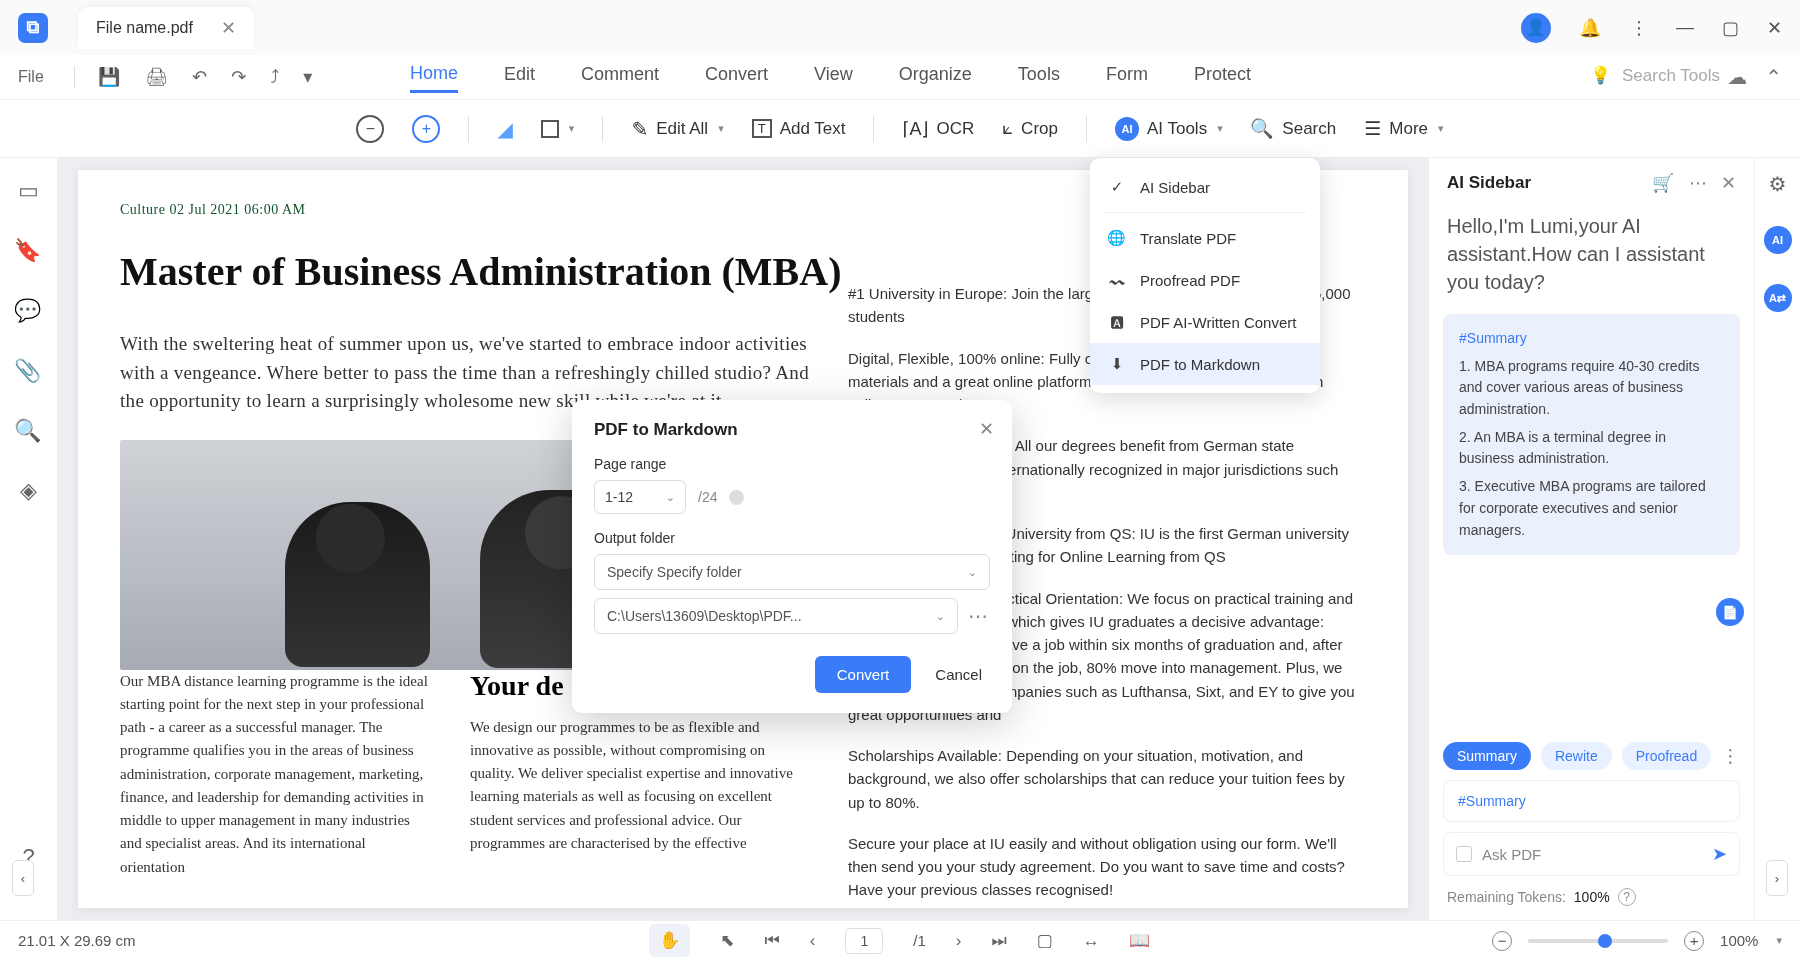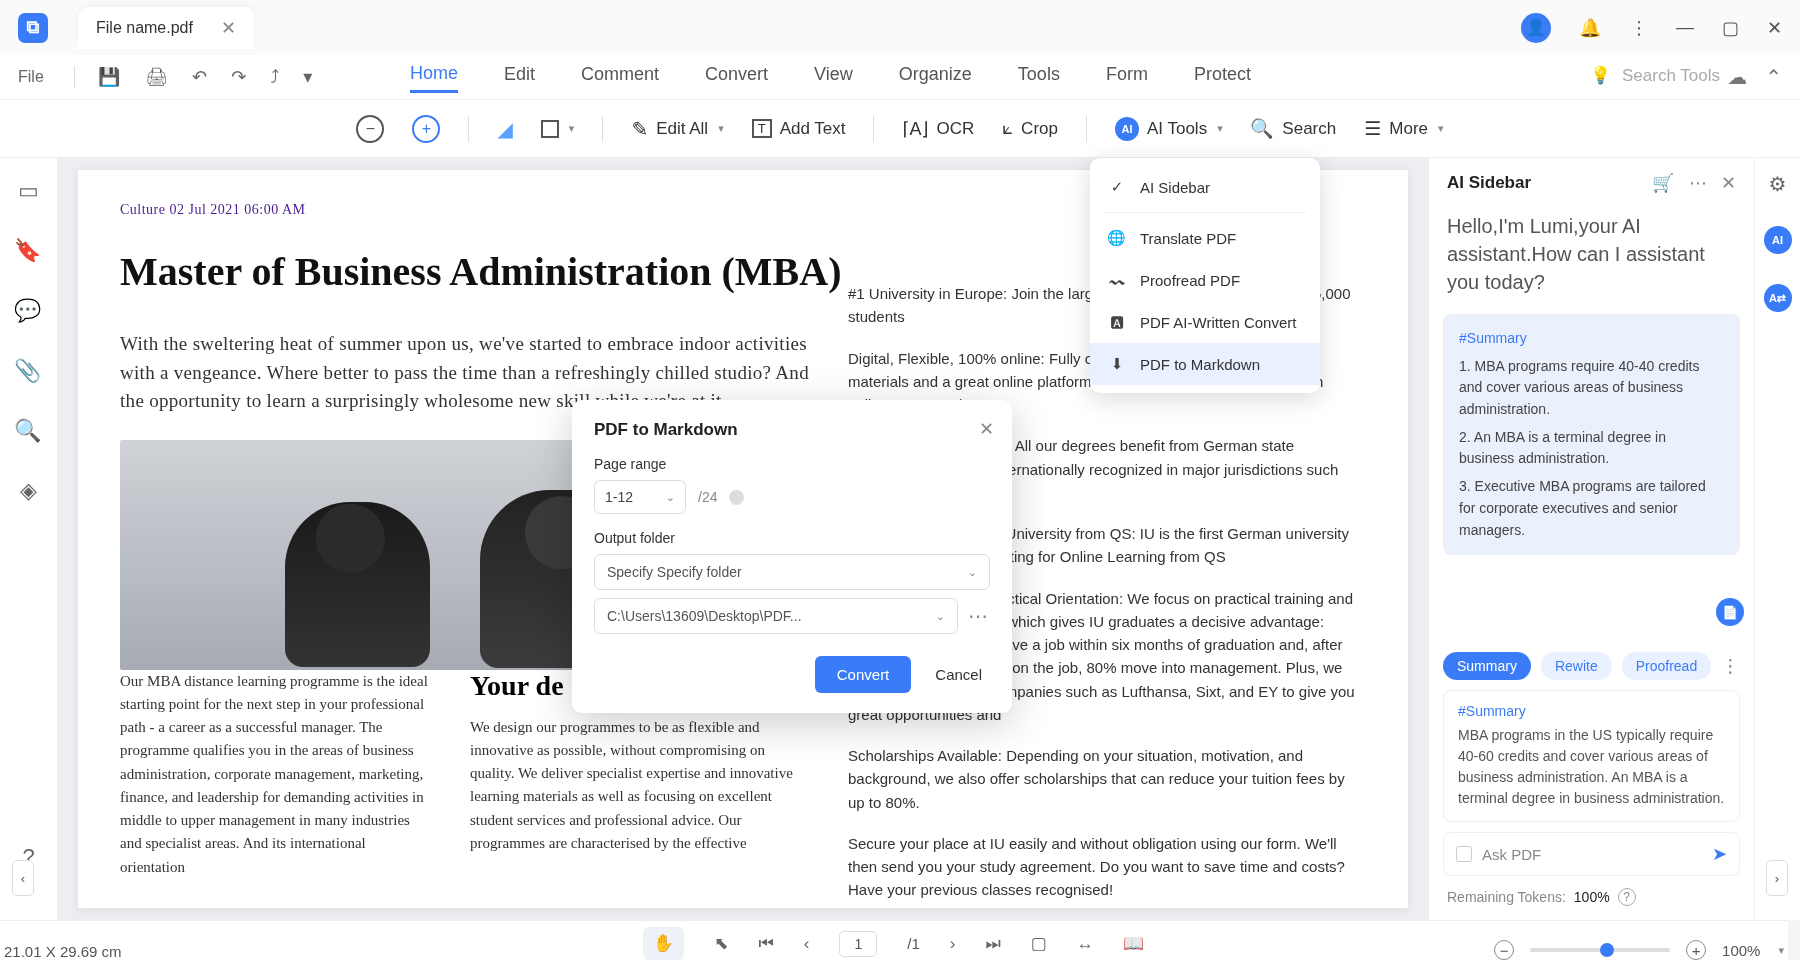--- a/index.html
+++ b/index.html
@@ -35,21 +35,21 @@
 .side-rail-left { position: absolute; left: 0; top: 158px; width: 58px; bottom: 40px; background: #fff; border-right: 1px solid #eee; display: flex; flex-direction: column; align-items: center; padding-top: 20px; gap: 34px; color: #666; font-size: 22px; }
 .side-rail-left .help { margin-top: auto; margin-bottom: 50px; }
 .rail-collapse { position: absolute; left: 12px; bottom: 64px; width: 22px; height: 36px; background: #fff; border: 1px solid #ddd; border-radius: 5px; display: flex; align-items: center; justify-content: center; font-size: 13px; color: #555; }
 
 .side-rail-right { position: absolute; right: 0; top: 158px; width: 46px; bottom: 40px; background: #fff; border-left: 1px solid #eee; display: flex; flex-direction: column; align-items: center; padding-top: 14px; gap: 30px; }
 .rail-badge { width: 28px; height: 28px; border-radius: 50%; display: flex; align-items: center; justify-content: center; font-size: 11px; color: #fff; font-weight: bold; }
 .rail-expand { position: absolute; right: 12px; bottom: 64px; width: 22px; height: 36px; background: #fff; border: 1px solid #ddd; border-radius: 5px; display: flex; align-items: center; justify-content: center; font-size: 13px; color: #555; }
 
 .canvas { position: absolute; left: 58px; right: 46px; top: 158px; bottom: 40px; background: #eceef1; overflow: hidden; padding: 12px 20px; }
 .page { width: 1330px; height: 100%; background: #fff; padding: 32px 42px; box-shadow: 0 2px 10px rgba(0,0,0,0.08); position: relative; }
-.doc-meta { font-size: 14px; color: #4c1d95; font-family: Georgia, serif; letter-spacing: 0.5px; }
+.doc-meta { font-size: 14px; color: #14532d; font-family: Georgia, serif; letter-spacing: 0.5px; }
 .doc-title { font-size: 40px; font-weight: 700; font-family: Georgia, serif; margin-top: 30px; color: #111; }
 .doc-col-left { position: absolute; left: 42px; top: 160px; width: 690px; }
 .doc-intro { font-size: 19px; color: #333; font-family: Georgia, serif; line-height: 1.5; letter-spacing: 0.3px; }
 .doc-img { width: 690px; height: 230px; margin-top: 24px; background: linear-gradient(180deg,#cfd2d6 0%, #b9bdc4 55%, #a6aab2 100%); border-radius: 2px; position: relative; overflow: hidden; }
 .doc-img::before { content: ""; position: absolute; left: 165px; top: 62px; width: 145px; height: 165px; background: radial-gradient(circle at 45% 22%, #2b2b2b 0 34px, transparent 35px), linear-gradient(180deg,#1a1a1a,#333); border-radius: 65px 65px 18px 18px; }
 .doc-img::after { content: ""; position: absolute; left: 360px; top: 50px; width: 170px; height: 178px; background: radial-gradient(circle at 48% 24%, #3a3a3a 0 36px, transparent 37px), linear-gradient(180deg,#222,#3c3c3c); border-radius: 70px 70px 18px 18px; }
 .doc-lower { display: flex; gap: 40px; }
 .doc-lc { width: 310px; font-size: 15px; font-family: Georgia, serif; color: #333; line-height: 1.55; }
 .doc-rc { flex: 1; }
 .doc-h2 { font-size: 28px; font-family: Georgia, serif; font-weight: 700; margin-bottom: 14px; }
@@ -96,21 +96,21 @@
 .ais-result-title { color: #3A7CF7; font-size: 14px; }
 .ais-result-title::before { content: "#"; }
 .ais-result-body { font-size: 14px; color: #555; line-height: 1.5; margin-top: 6px; }
 .ais-ask { margin: 10px 14px 0; border: 1px solid #eee; border-radius: 8px; padding: 10px 12px; display: flex; align-items: center; gap: 10px; }
 .ais-checkbox { width: 16px; height: 16px; border: 1.5px solid #ccc; border-radius: 3px; }
 .ais-ask-text { flex: 1; color: #888; font-size: 15px; }
 .ais-send { color: #3A7CF7; font-size: 18px; }
 .ais-tokens { padding: 12px 18px 14px; display: flex; align-items: center; gap: 8px; color: #888; font-size: 14px; }
 .ais-tokens .val { color: #222; font-weight: 500; }
 
-.status-bar { position: absolute; left: 0; right: 12px; bottom: 0; height: 40px; background: #fff; border-top: 1px solid #eee; display: flex; align-items: flex-end; padding: 0 4px; font-size: 15px; color: #555; }
+.status-bar { position: absolute; left: 0; right: 0; bottom: 0; height: 40px; background: #fff; border-top: 1px solid #eee; display: flex; align-items: center; padding: 0 18px; font-size: 15px; color: #555; }
 .sb-center { position: absolute; left: 50%; transform: translateX(-50%); display: flex; align-items: center; gap: 30px; }
 .sb-center .icon { color: #666; font-size: 17px; }
 .sb-page-box { border: 1px solid #ddd; border-radius: 5px; padding: 4px 14px; font-size: 14px; }
 .sb-right { margin-left: auto; display: flex; align-items: center; gap: 16px; }
 .slider-track { width: 140px; height: 4px; background: #ddd; border-radius: 2px; position: relative; }
 .slider-thumb { position: absolute; left: 50%; top: -5px; width: 14px; height: 14px; background: #3A7CF7; border-radius: 50%; }
 </style>
 </head>
 <body>
 
@@ -308,35 +308,34 @@
 <div class="ai-sidebar">
   <div class="ais-head">
     <span class="ais-title">AI Sidebar</span>
     <span class="ais-head-icon" style="color:#f0a000">🛒</span>
     <span class="ais-head-icon">⋯</span>
     <span class="ais-head-icon">✕</span>
   </div>
   <div class="ais-greet">Hello,I'm Lumi,your AI assistant.How can I assistant you today?</div>
   <div class="ais-card">
     <div class="ais-card-title">Summary</div>
-    <div>1. MBA programs require 40-40 credits and cover various areas of business administration.</div>
+    <div>1. MBA programs require 40-30 credits and cover various areas of business administration.</div>
     <div style="margin-top:6px">2. An MBA is a terminal degree in business administration.</div>
     <div style="margin-top:6px">3. Executive MBA programs are tailored for corporate executives and senior managers.</div>
   </div>
   <div class="ais-float">📄</div>
   <div style="flex:1"></div>
   <div class="ais-pills">
     <span class="pill pill-solid">Summary</span>
     <span class="pill pill-soft">Rewite</span>
     <span class="pill pill-soft">Proofread</span>
     <span class="ais-pills-more">⋮</span>
   </div>
   <div class="ais-result">
     <div class="ais-result-title">Summary</div>
-    <div class="ais-result-body">MBA programs in the US typically require 40-60 credits and cover various areas of business administration. An MBA is a terminal degree in business administration.</div>
   </div>
   <div class="ais-ask">
     <span class="ais-checkbox"></span>
     <span class="ais-ask-text">Ask PDF</span>
     <span class="ais-send">➤</span>
   </div>
   <div class="ais-tokens">
     <span>Remaining Tokens:</span>
     <span class="val">100%</span>
     <span style="border:1.5px solid #aaa;border-radius:50%;width:18px;height:18px;display:inline-flex;align-items:center;justify-content:center;font-size:12px">?</span>

